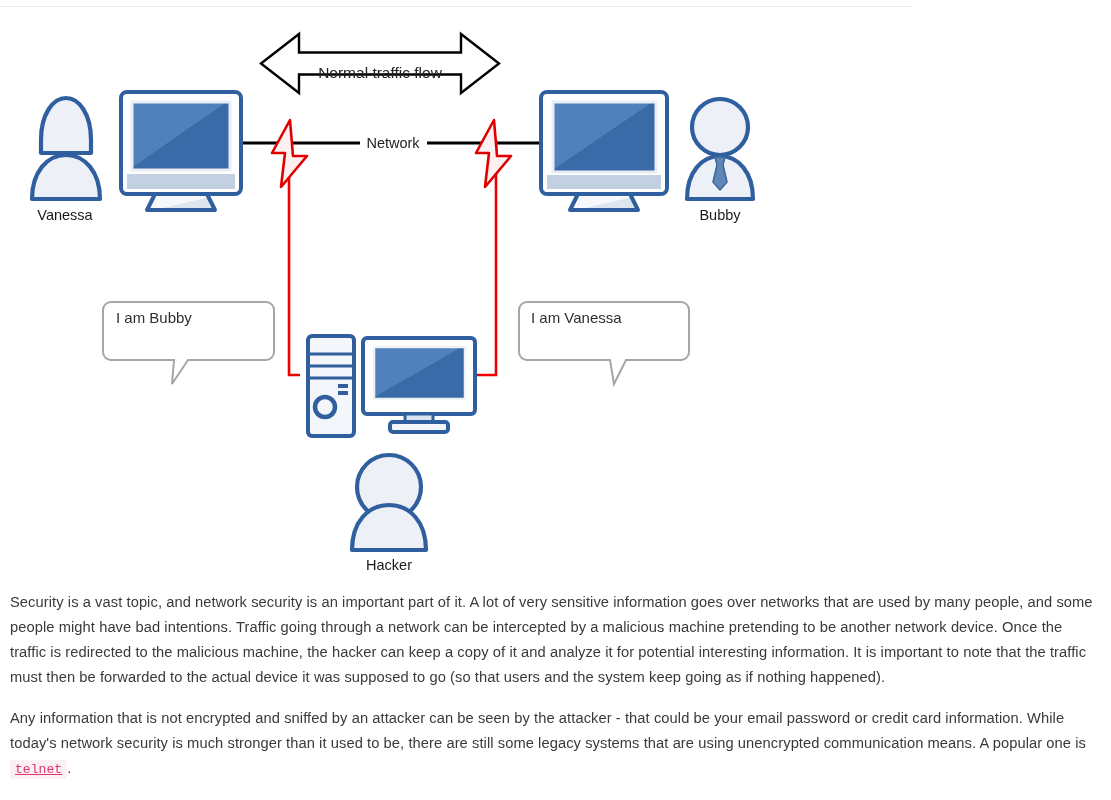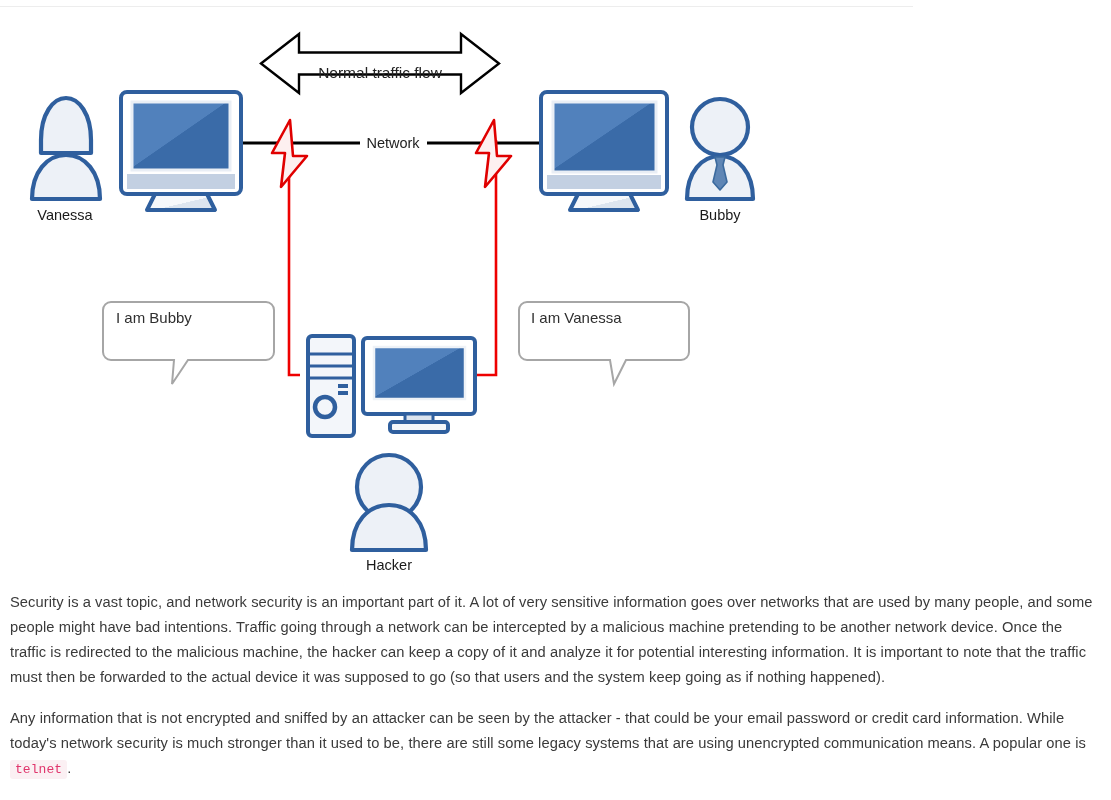--- a/index.html
+++ b/index.html
@@ -50,20 +50,21 @@
   }
   .prose p:last-child { margin-bottom: 0; }
   code.inline-code {
     font-family: "Liberation Mono", "DejaVu Sans Mono", monospace;
     font-size: 13px;
     color: #e0356c;
     background: #fbf0f3;
     padding: 2px 5px;
     border-radius: 3px;
     white-space: nowrap;
+    text-decoration: underline;
   }
   a.doc-link {
     color: #e8554e;
     text-decoration: none;
   }
   .diagram-svg { display: block; }
 </style>
 </head>
 <body>
 

